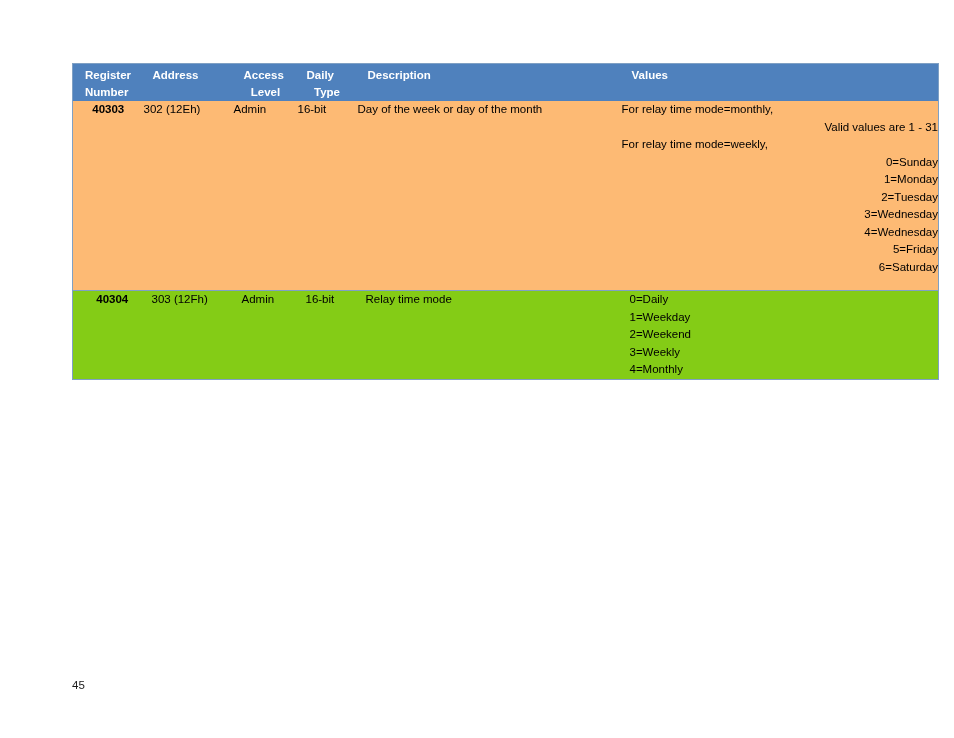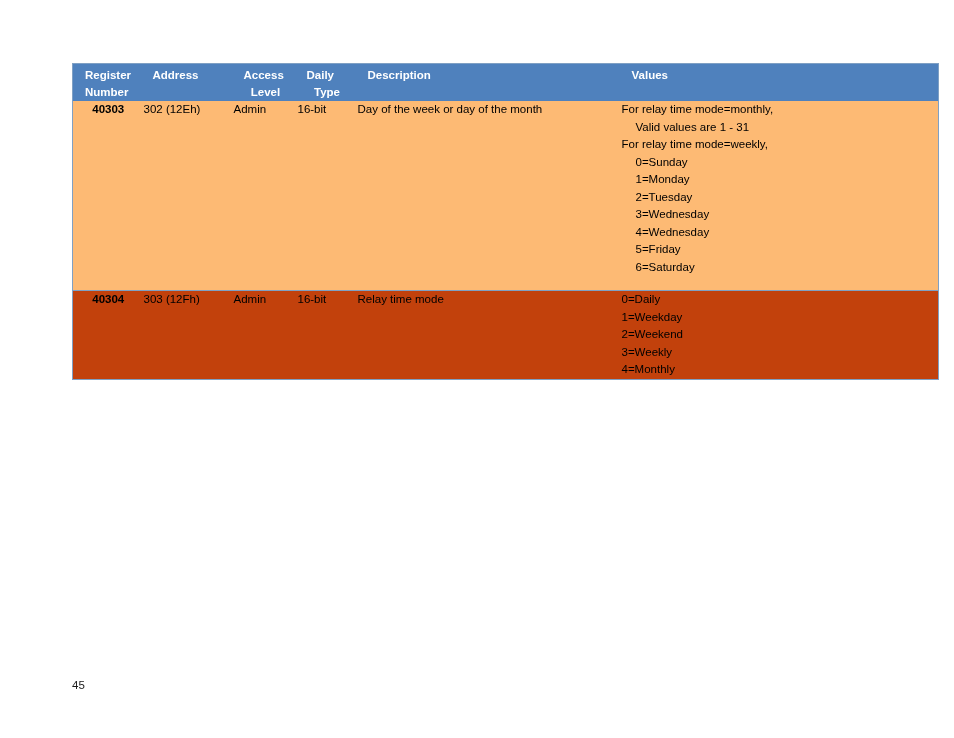--- a/index.html
+++ b/index.html
@@ -78,21 +78,21 @@
   .th-pad-values { padding-left: 10px !important; }
 
   
   .hl2.right {
     text-align: center;
     padding-right: 10px;
   }
 
   
   .row-shaded td { background: #fdba74; }
-  .row-plain  td { background: #c2410c; }
+  .row-plain  td { background: #84cc16; padding-left: 8px; }
 
   .row-divider td { border-top: 1px solid #7fa0c4; }
 
   .cell {
     font-size: 11.5px;
     line-height: 17.5px;
     padding-top: 6px;
     padding-bottom: 6px;
     box-sizing: border-box;
   }
@@ -109,20 +109,21 @@
   .cell-values { padding-left: 10px; padding-bottom: 10px; }
 
   .row-shaded .cell-values { padding-bottom: 14px; }
 
   .vline {
     display: block;
     white-space: nowrap;
   }
   .vline.indent {
     padding-left: 14px;
+    text-align: right;
   }
 
   
   .footer {
     position: absolute;
     left: 44px;
     top: 676px;
     width: 866px;
     height: 18px;
   }

